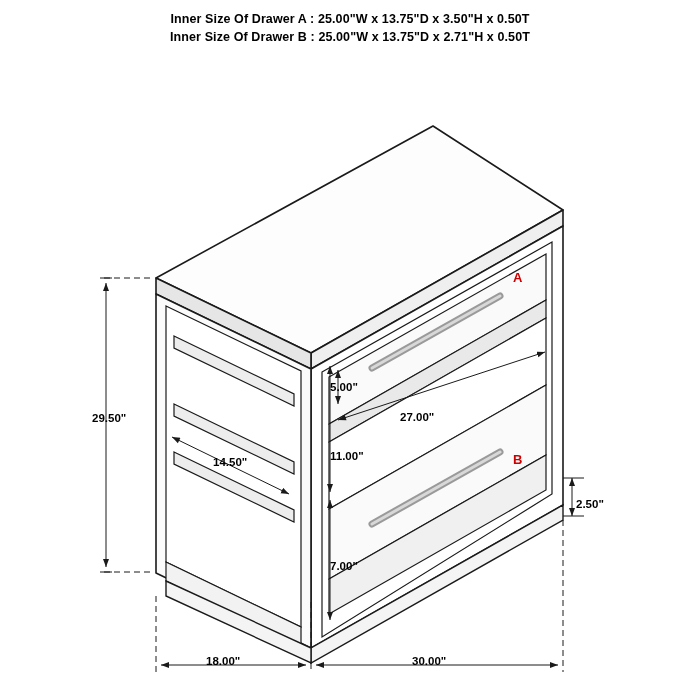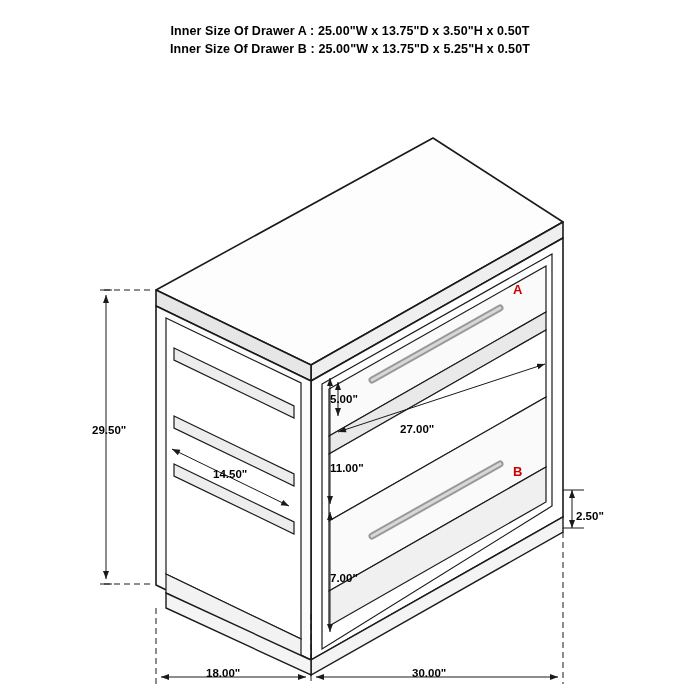--- a/index.html
+++ b/index.html
@@ -11,21 +11,21 @@
     width: 700px;
     height: 700px;
     font-family: "Liberation Sans", sans-serif;
     color: #000000;
     position: relative;
     overflow: hidden;
   }
   #stage {
     position: absolute;
     left: 0;
-    top: 12px;
+    top: 0;
     width: 700px;
     height: 497px;
   }
   .header {
     position: absolute;
     left: 0;
     top: 10px;
     width: 700px;
     text-align: center;
     font-weight: bold;
@@ -55,21 +55,21 @@
     font-size: 13px;
   }
 </style>
 </head>
 <body>
 
 <div id="stage">
 
   <div class="header">
     <div>Inner Size Of Drawer A : 25.00"W x 13.75"D x 3.50"H x 0.50T</div>
-    <div>Inner Size Of Drawer B : 25.00"W x 13.75"D x 5.25"H x 0.50T</div>
+    <div>Inner Size Of Drawer B : 25.00"W x 13.75"D x 2.71"H x 0.50T</div>
   </div>
 
   <svg class="diagram" viewBox="0 0 700 700">
     <defs>
       <marker id="arrow" markerWidth="9" markerHeight="9" refX="8" refY="3" orient="auto" markerUnits="strokeWidth">
         <path d="M0,0 L8,3 L0,6 z" fill="#1a1a1a"></path>
       </marker>
       <marker id="arrowstart" markerWidth="9" markerHeight="9" refX="0" refY="3" orient="auto" markerUnits="strokeWidth">
         <path d="M8,0 L0,3 L8,6 z" fill="#1a1a1a"></path>
       </marker>

